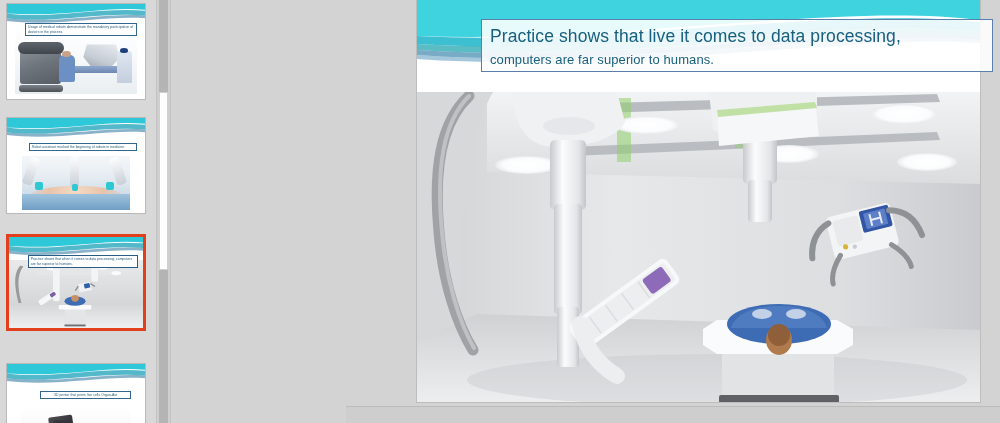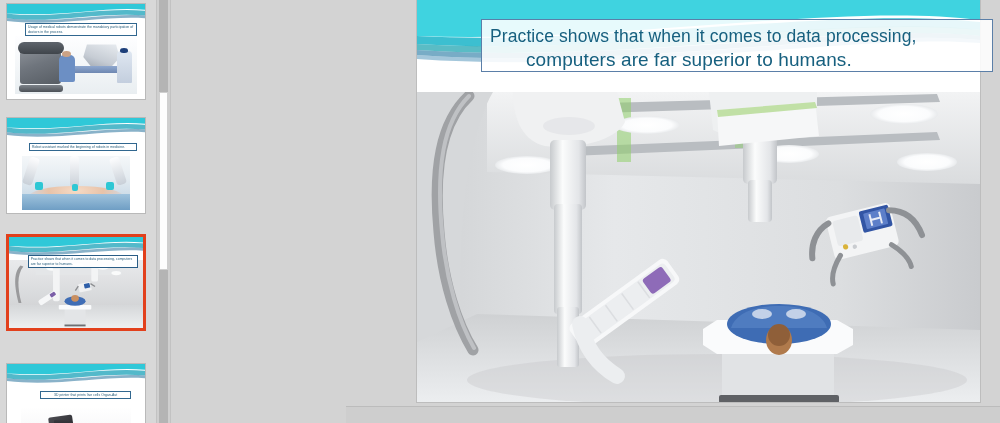--- a/index.html
+++ b/index.html
@@ -395,21 +395,21 @@
             <ellipse cx="362" cy="243" rx="11" ry="11" fill="#8f5f39"></ellipse>
             <ellipse cx="345" cy="222" rx="10" ry="5" fill="#d7e1ef" opacity=".85"></ellipse>
             <ellipse cx="379" cy="222" rx="10" ry="5" fill="#d7e1ef" opacity=".85"></ellipse>
 
             <rect x="0" y="0" width="563" height="310" fill="none"></rect>
           </svg>
         </div>
       </div>
 
       <div id="title-box">
-        <div id="title-text">Practice shows that when it comes to data processing,</div>
-        <div id="title-text" class="nodrag" style="font-size:19px;line-height:24px;color:#17607f;margin-left:36px;">computers are far superior to humans.</div>
+        <div id="title-text">Practice shows that live it comes to data processing,</div>
+        <div id="title-text" class="nodrag" style="font-size:13px;line-height:24px;color:#17607f;">computers are far superior to humans.</div>
       </div>
     </div>
 
     <div id="canvas-bottom-rule"></div>
     <div id="canvas-bottom-strip"></div>
   </div>
 </div>
 
 </body></html>

